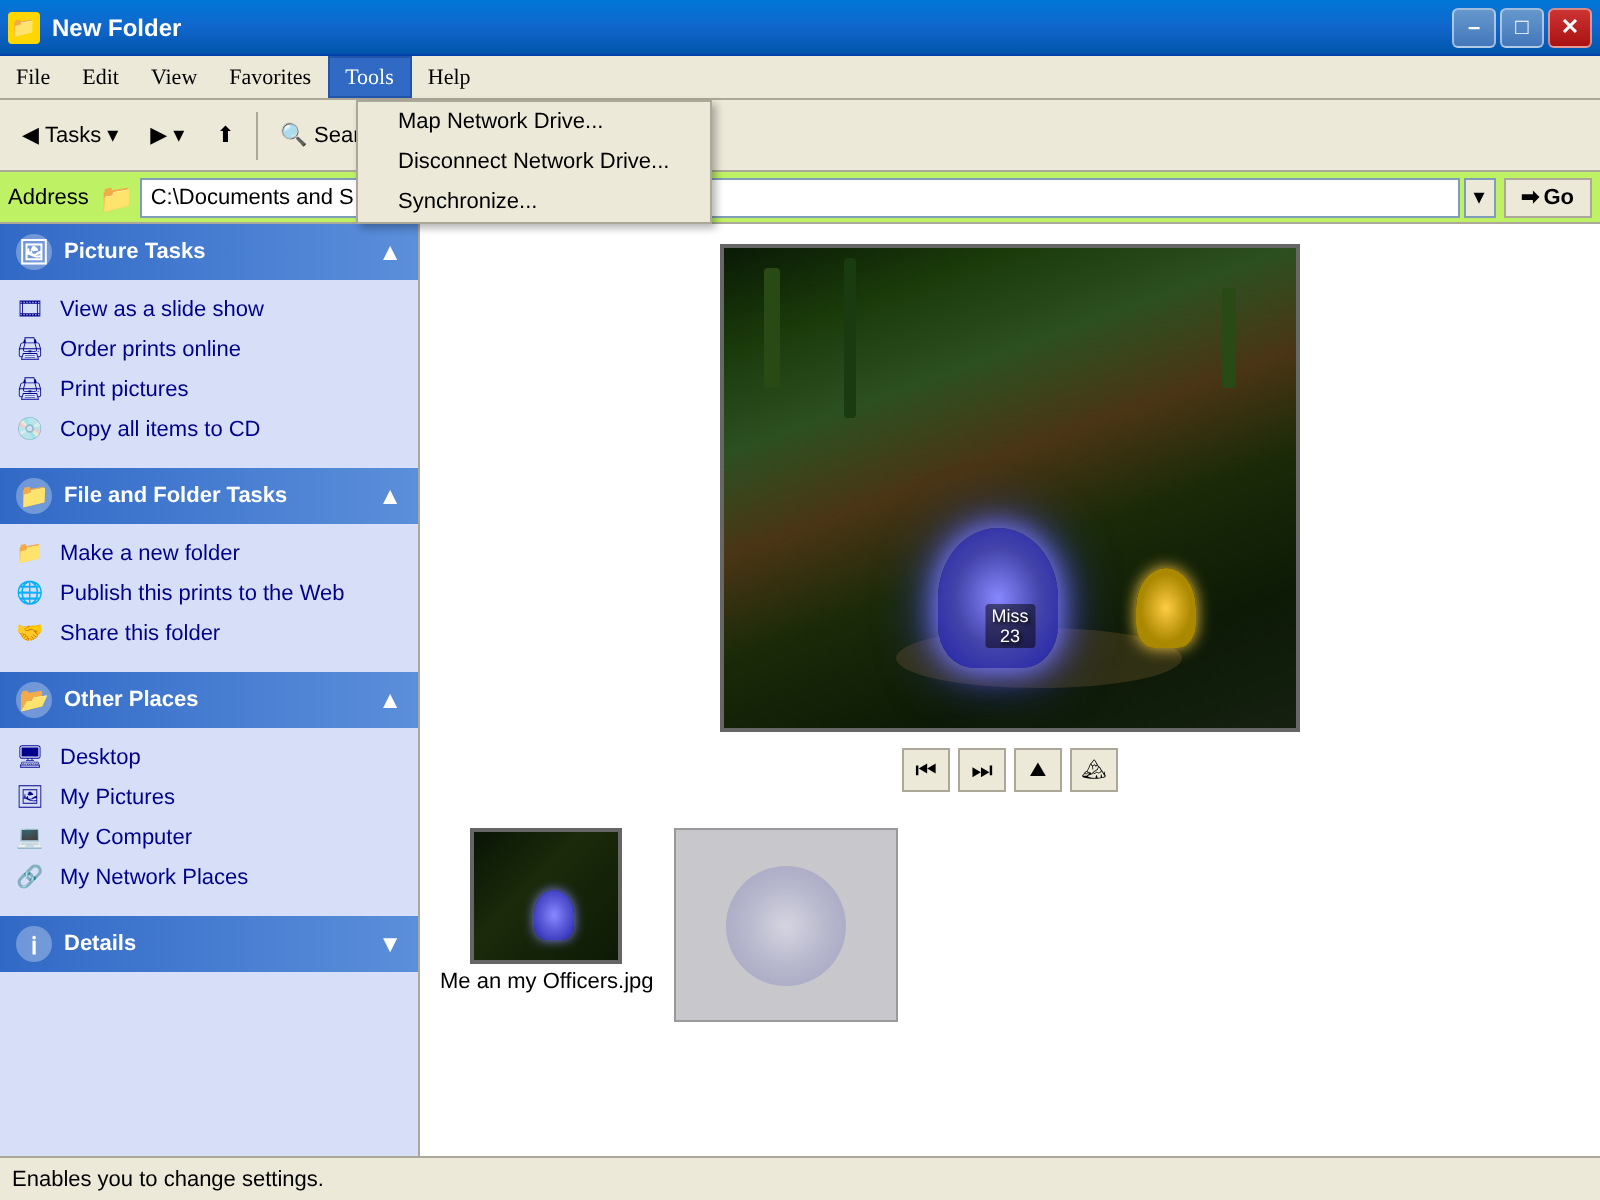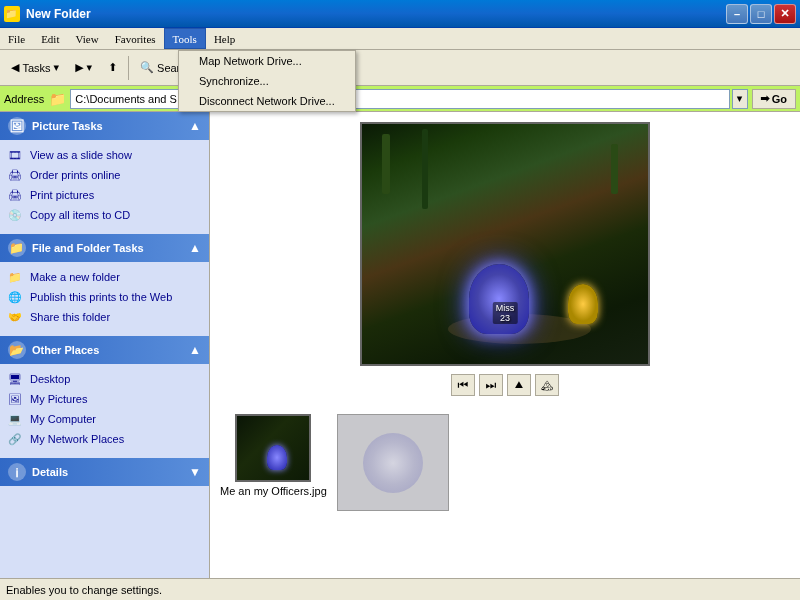--- a/index.html
+++ b/index.html
@@ -384,22 +384,22 @@
   <div class="menu-item">File</div>
   <div class="menu-item">Edit</div>
   <div class="menu-item">View</div>
   <div class="menu-item">Favorites</div>
   <div class="menu-item active">Tools</div>
   <div class="menu-item">Help</div>
 </div>
 
 <div id="tools-dropdown">
   <div class="dropdown-item">Map Network Drive...</div>
+  <div class="dropdown-item">Disconnect Network Drive...</div>
   <div class="dropdown-item">Synchronize...</div>
-  <div class="dropdown-item">Disconnect Network Drive...</div>
 </div>
 
 <div id="toolbar">
   <div class="toolbar-btn">
     <span>◀</span>
     <span>Tasks</span>
     <span>▾</span>
   </div>
   <div class="toolbar-btn">
     <span>▶</span>

